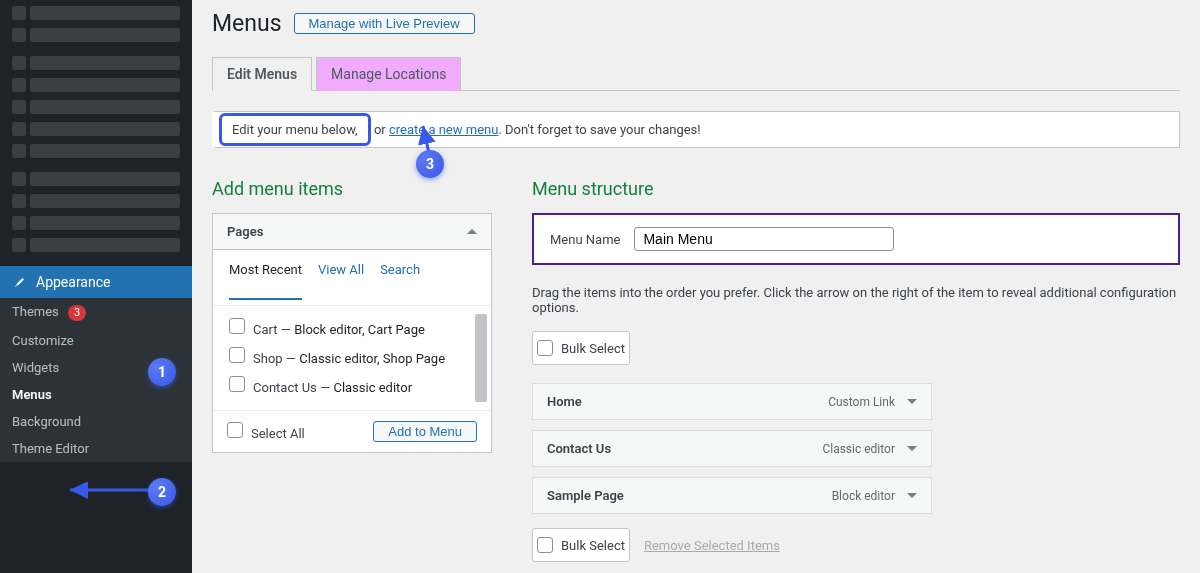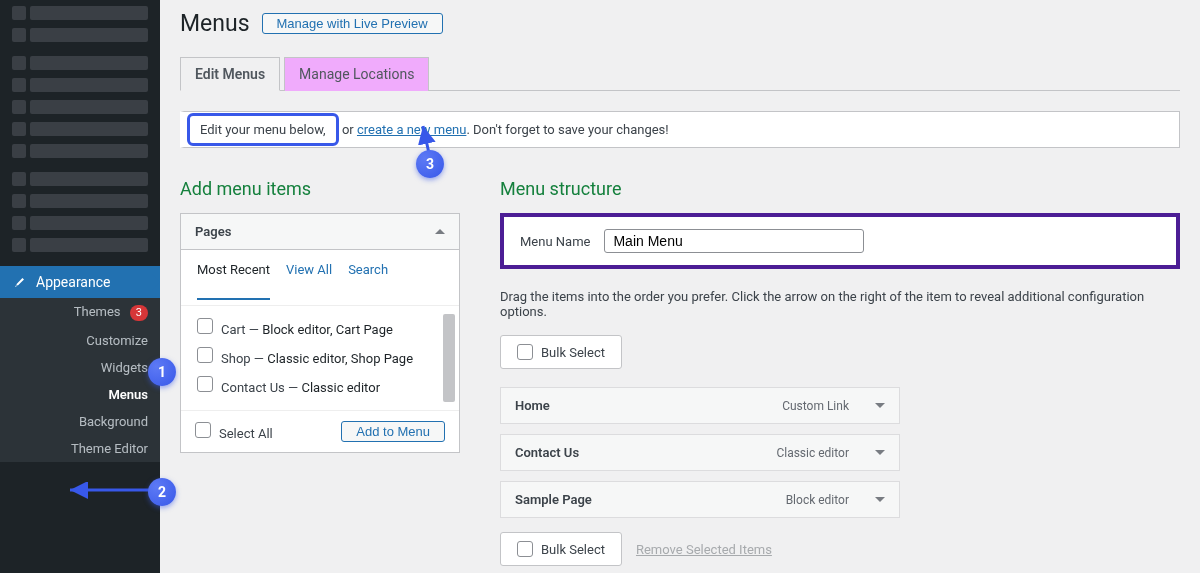--- a/index.html
+++ b/index.html
@@ -9,27 +9,26 @@
     color: #3c434a;
     background: #f0f0f1;
     display: flex;
     width: 1200px;
     height: 573px;
     overflow: hidden;
     position: relative;
   }
   
   .sidebar {
-    width: 160px;
+    width: 192px;
     background: #1d2327;
     color: #f0f0f1;
     flex-shrink: 0;
     position: relative;
     z-index: 5;
-    text-align: right;
   }
   .sidebar .blurred-group { padding: 6px 0; }
   .sidebar .blurred-group .pair { display:flex; gap:4px; padding:0 12px 8px 12px;}
   .sidebar .blurred-group .pair span { background:#3a3f45; border-radius:2px;}
   .sidebar .blurred-group .pair .a{width:14px;height:14px;}
   .sidebar .blurred-group .pair .b{flex:1;height:14px;}
 
   .sidebar-item {
     display: flex;
     align-items: center;
@@ -207,37 +206,37 @@
     align-items:center;
     padding:10px 14px;
     border-top:1px solid #eee;
   }
 
   .menu-name-row {
     display:flex;
     align-items:center;
     gap:14px;
     background:#fff;
-    border:4px solid #4c1d95;
+    border:2px solid #4c1d95;
     padding: 12px 16px;
     margin-bottom: 20px;
   }
   .menu-name-row input[type=text]{
     border:1px solid #8c8f94;
     padding:3px 8px;
     border-radius:3px;
     width:260px;
     font-size:14px;
   }
   .instructions { font-size:13px; margin-bottom:16px; }
 
   .bulk-row {
     border:1px solid #c3c4c7;
     background:#fff;
-    padding: 8px 16px;
+    padding: 8px 4px;
     display:flex;
     align-items:center;
     gap:8px;
     margin-bottom:18px;
     width: fit-content;
     border-radius:3px;
   }
 
   .menu-item {
     border:1px solid #dcdcde;
@@ -249,21 +248,21 @@
     margin-bottom:10px;
     width: 400px;
     cursor: move;
   }
   .menu-item .label { font-weight:600; }
   .menu-item .type {
     font-size: 12px;
     color:#646970;
     display:flex;
     align-items:flex-end;
-    gap:20px;
+    gap:6px;
   }
   .caret-down::after{
     content:'';
     display:inline-block;
     border:5px solid transparent;
     border-top-color:#787c82;
     margin-left:6px;
     transform: translateY(3px);
   }
   .caret-up::after{

